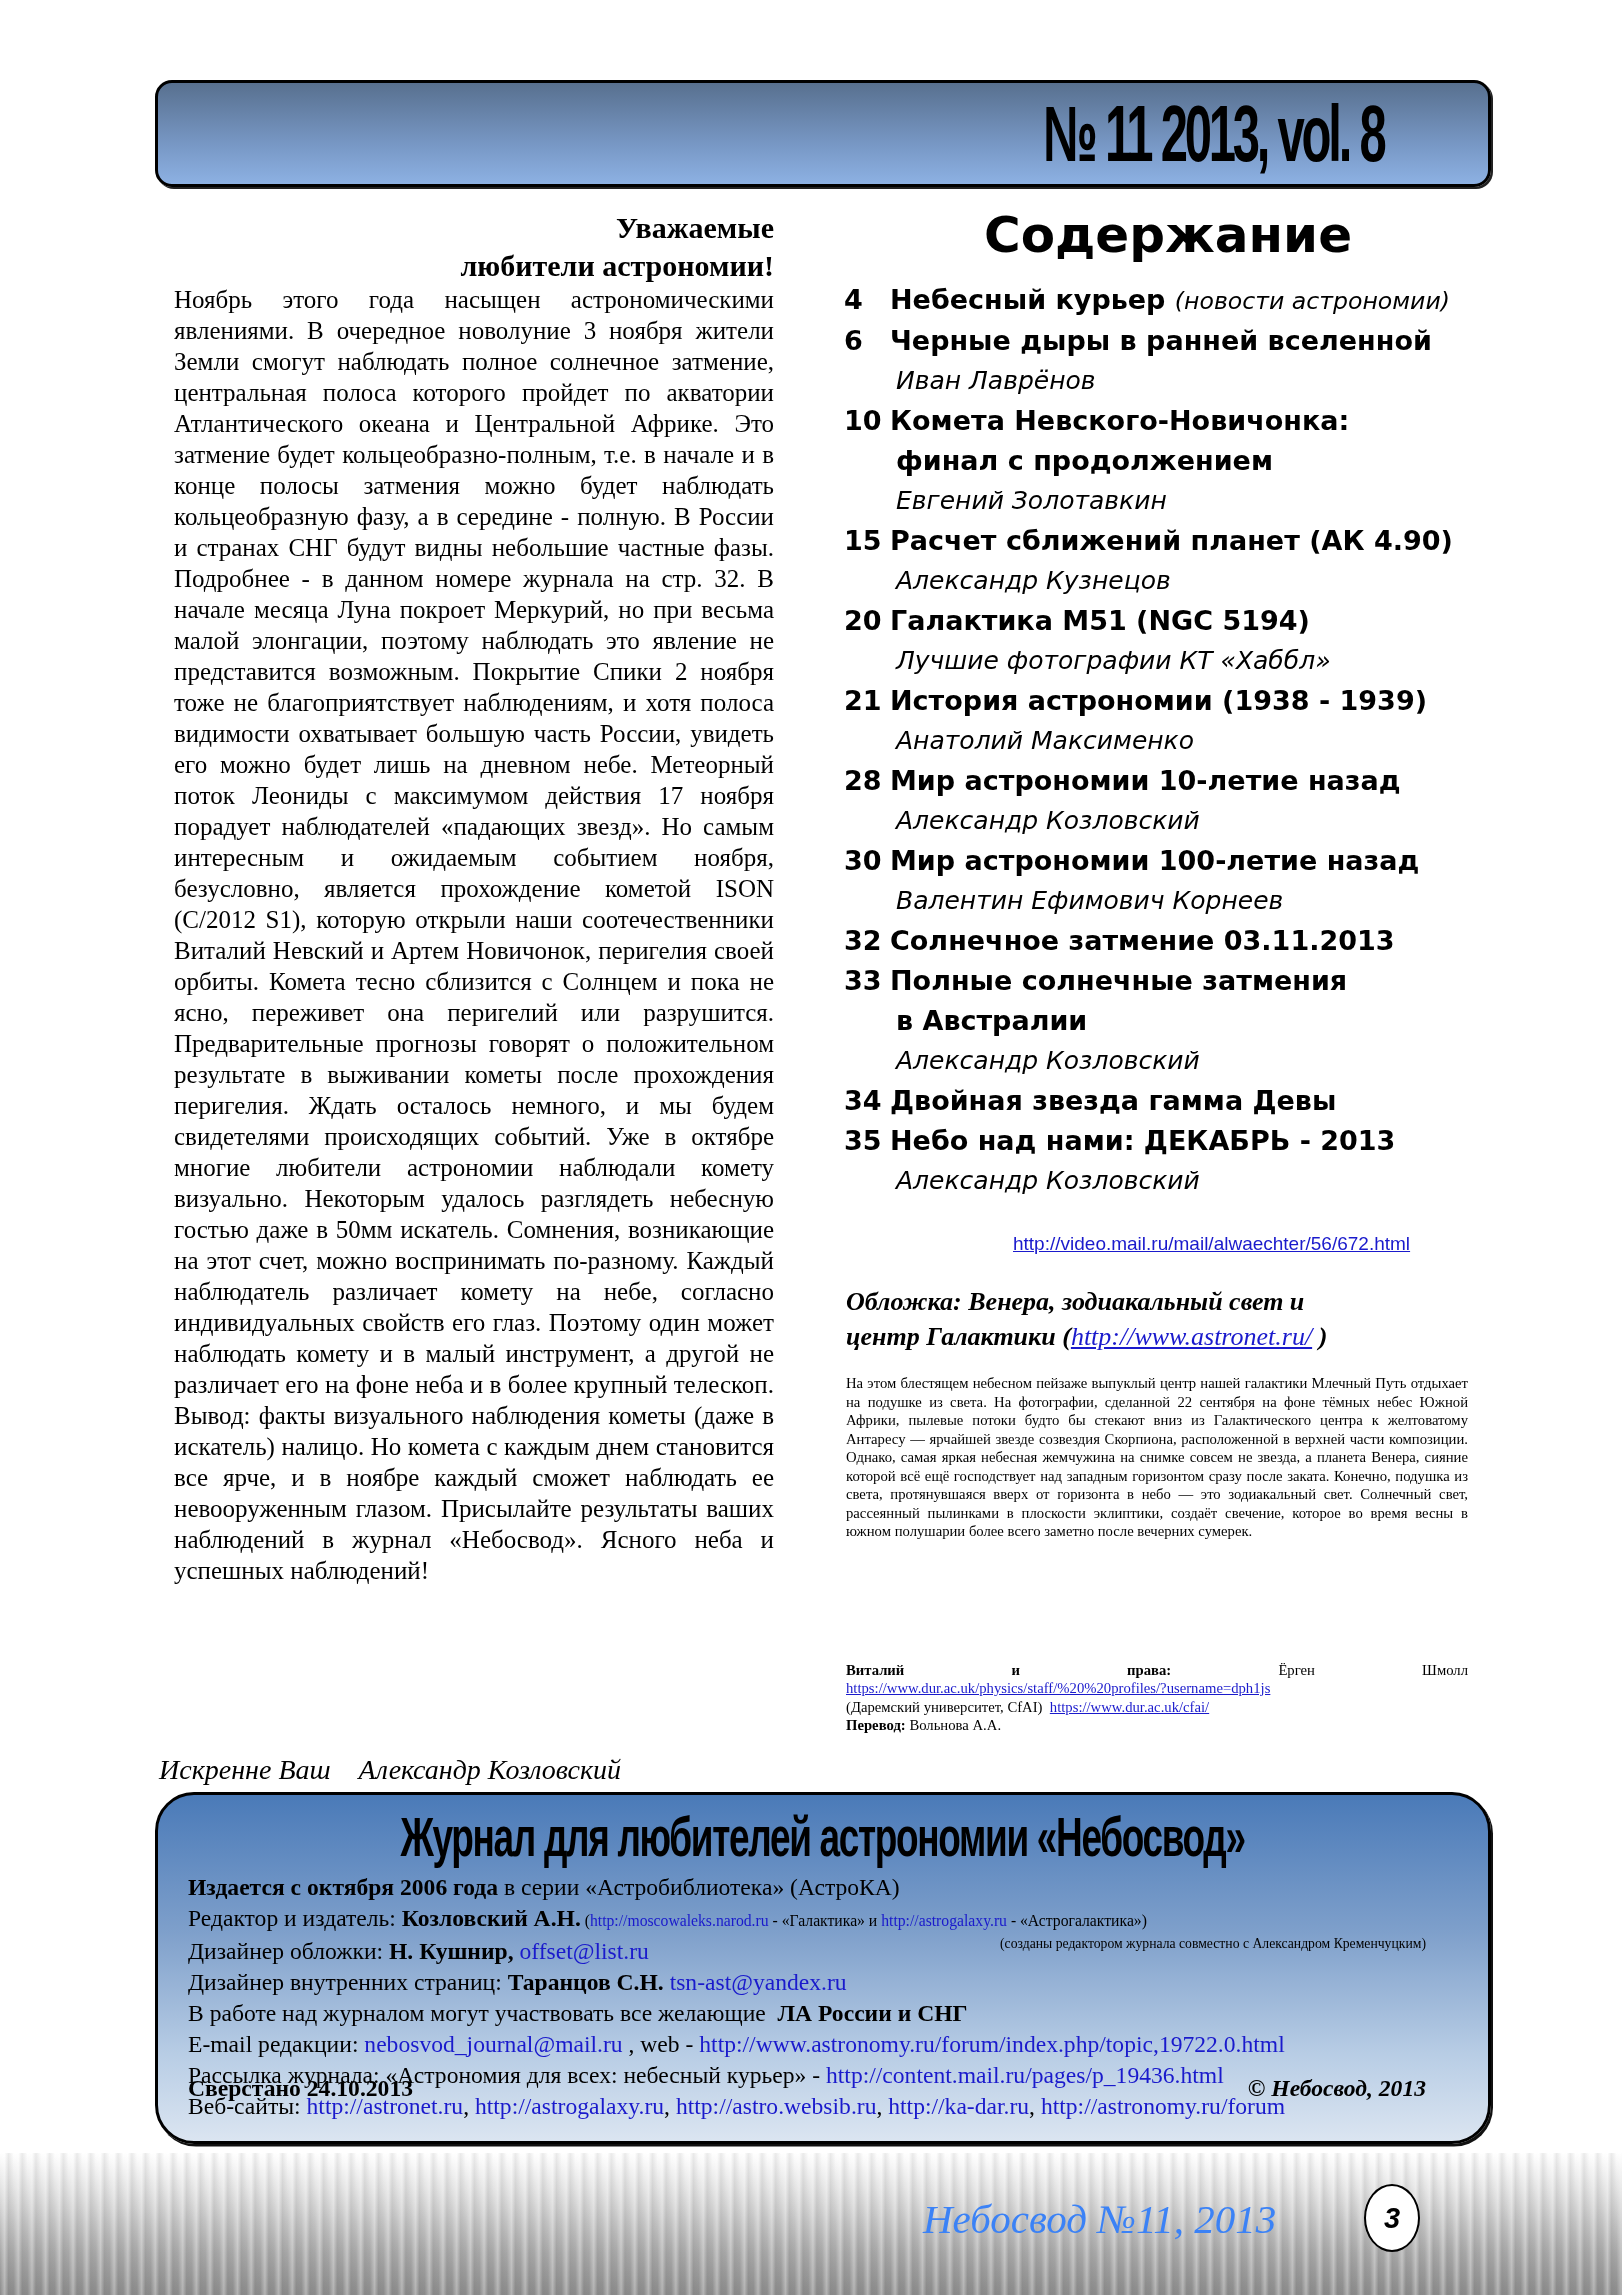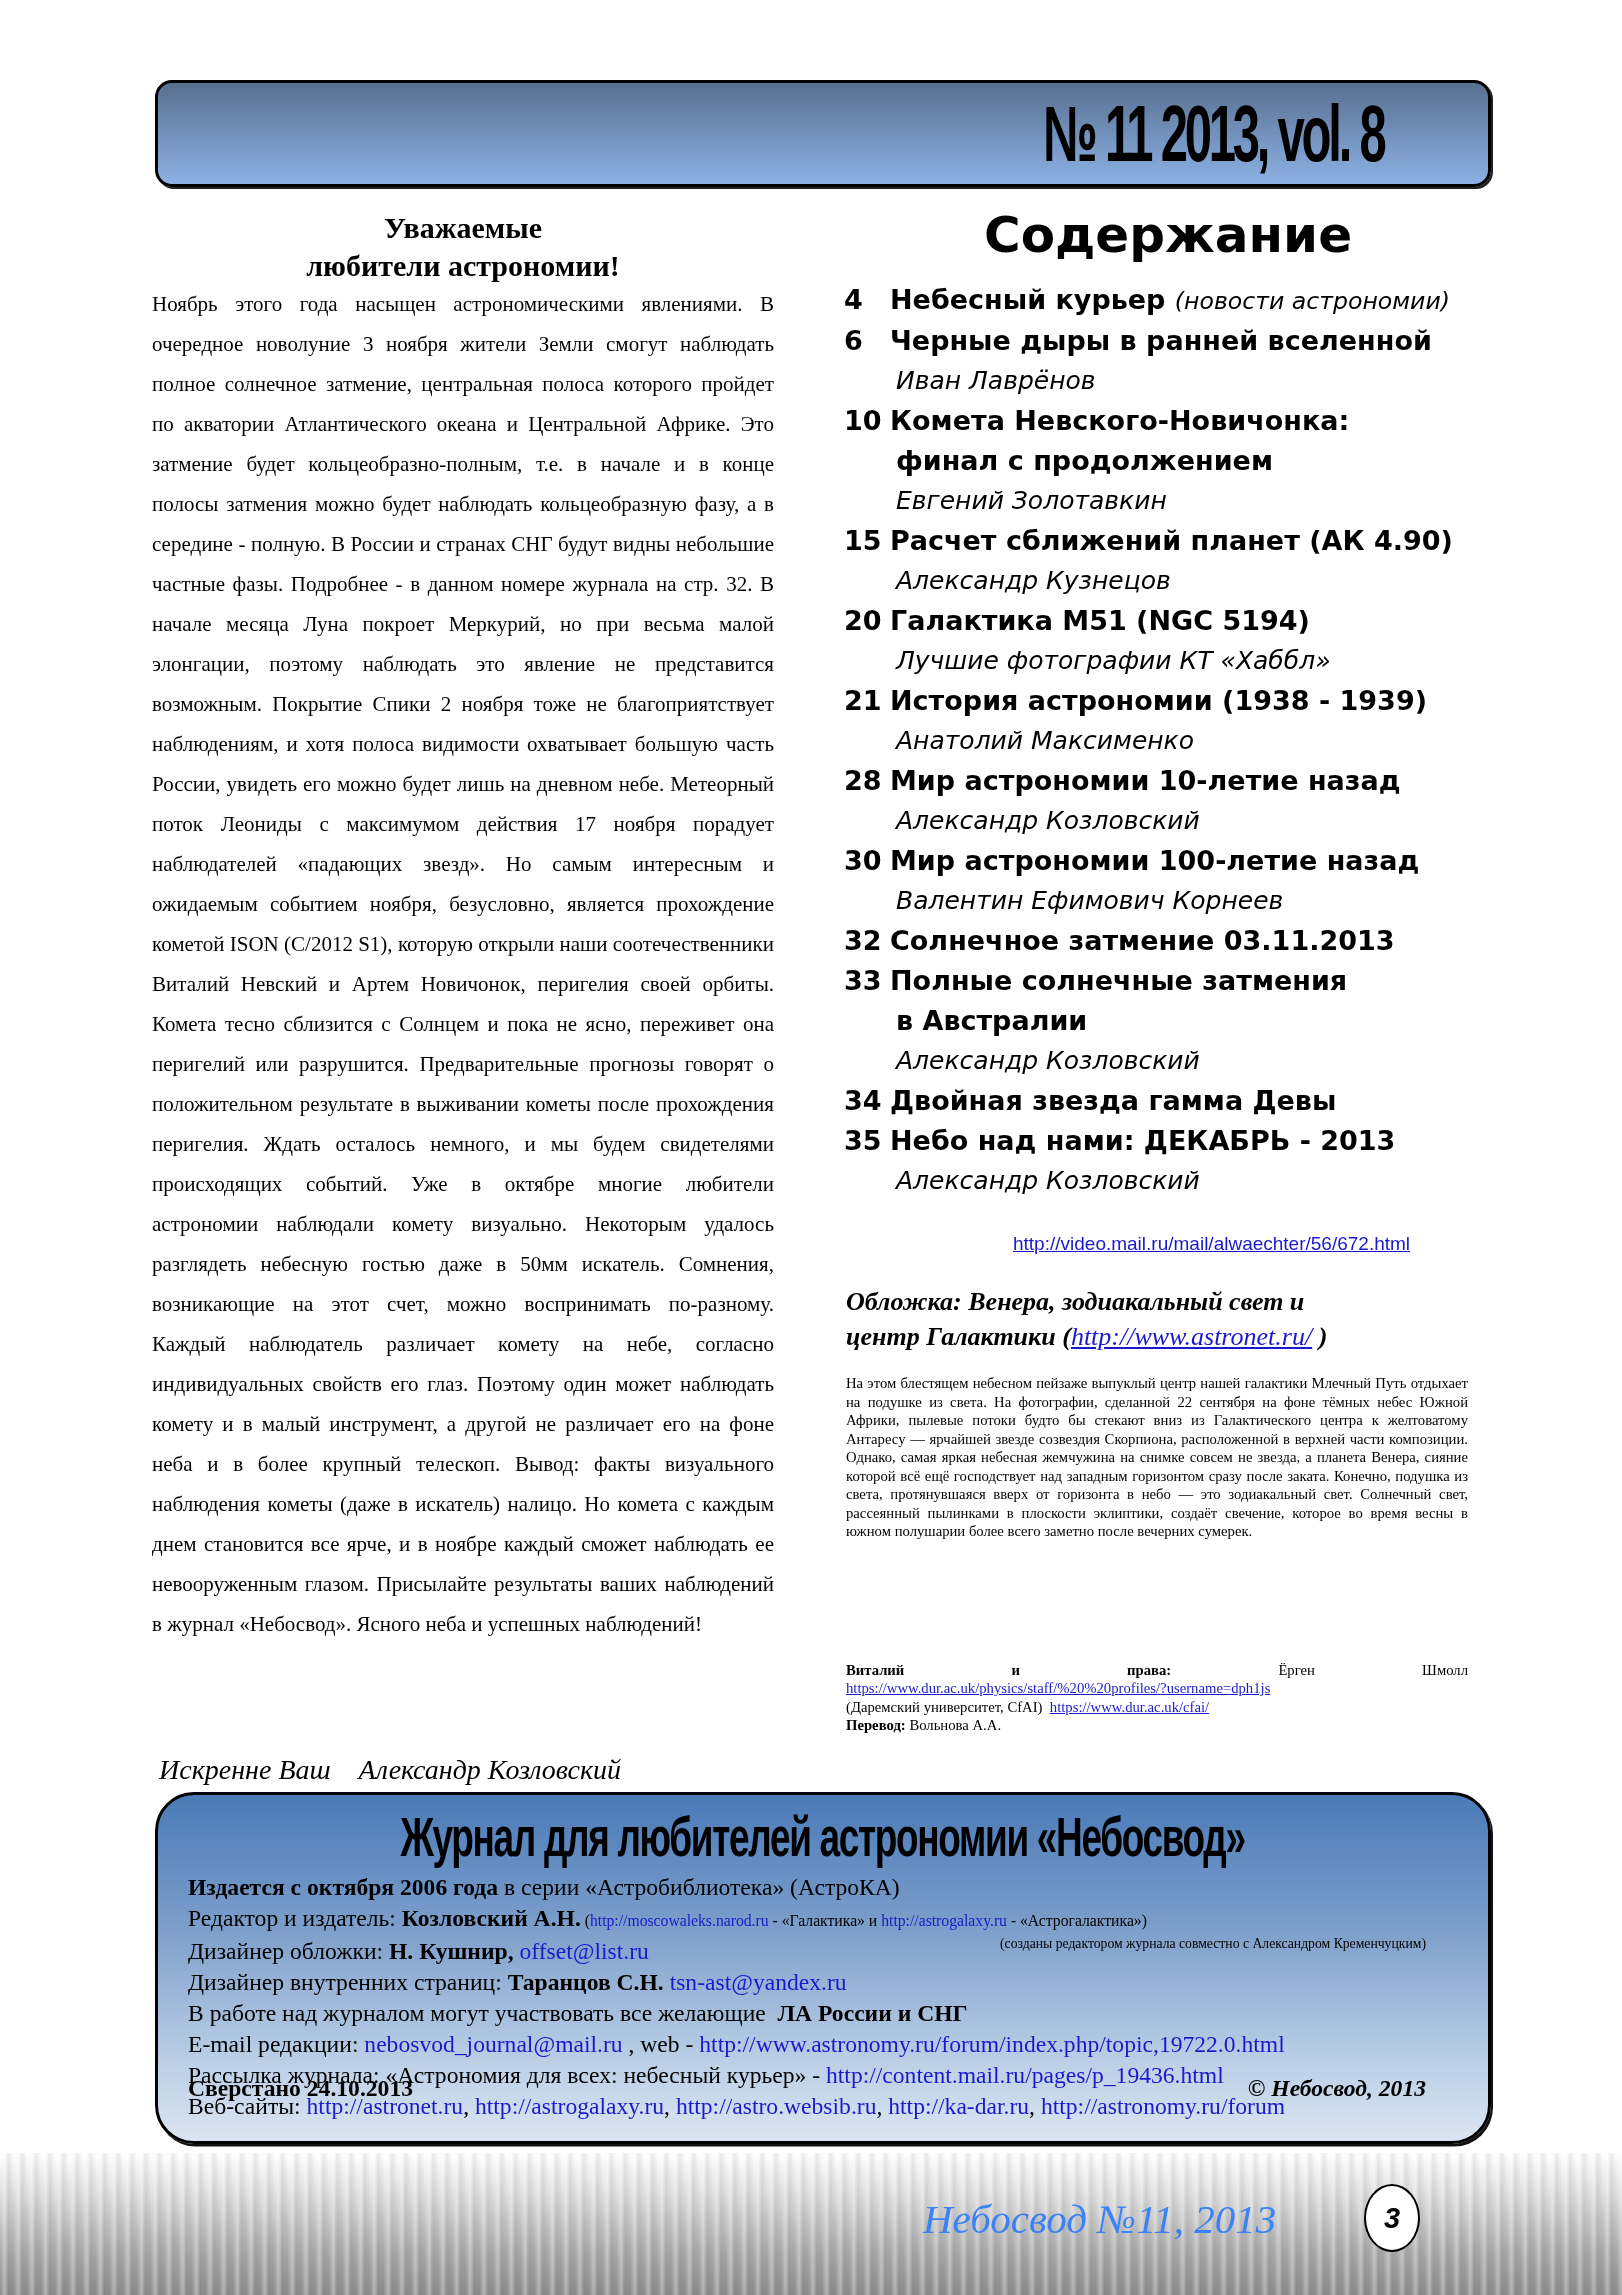--- a/index.html
+++ b/index.html
@@ -10,22 +10,22 @@
     background:
       repeating-linear-gradient(90deg, rgba(255,255,255,0.0) 0px, rgba(255,255,255,0.35) 4.6px, rgba(120,120,120,0.15) 8.5px, rgba(255,255,255,0.0) 13.7px),
       linear-gradient(180deg, #ffffff 0%, #dcdcdc 30%, #a8a8a8 70%, #8a8a8a 100%); }
 
   #header-banner { position:absolute; left:155px; top:80px; width:1336px; height:107px; border:3.3px solid #000; border-radius:17px;
     background:linear-gradient(180deg, #58708f 0%, #7797c4 60%, #8db1e3 100%); box-sizing:border-box;
     display:flex; align-items:center; justify-content:flex-end; box-shadow:2px 2px 0 #222; }
   #issue-title { font-family:"Liberation Sans", sans-serif; font-weight:bold; font-size:79px; letter-spacing:-5.2px; transform:scaleX(0.62); transform-origin:center; white-space:nowrap; }
 
   #editorial { position:absolute; left:152px; top:209px; width:622px; }
-  #editorial-heading { text-align:center; font-weight:bold; font-size:30px; line-height:38px; }
-  #editorial-body { font-size:21px; line-height:40px; text-align:justify; margin-top:-1.3px; }
+  #editorial-heading { text-align:right; font-weight:bold; font-size:30px; line-height:38px; }
+  #editorial-body { font-size:25px; line-height:31px; text-align:justify; margin-top:-1.3px;margin-left:22px; }
   #editorial-sign { position:absolute; left:159px; top:1754px; font-style:italic; font-size:28px; white-space:pre; }
 
   #toc { position:absolute; left:844px; top:203px; width:648px; font-family:"DejaVu Sans", sans-serif; }
   #toc-title { text-align:center; font-weight:bold; font-size:50px; line-height:65px; margin-bottom:11.8px; }
   .toc-line { font-weight:bold; font-size:27px; line-height:40px; white-space:nowrap; }
   .toc-sub { font-style:italic; font-size:25px; line-height:40px; white-space:nowrap; padding-left:52px; }
   .toc-note { font-weight:normal; font-style:italic; font-size:23.6px; }
   .toc-num { display:inline-block; width:46px; }
   .toc-indent { padding-left:52px; }
   #video-link { position:absolute; left:1013px; top:1225px; font-family:"Liberation Sans", sans-serif; font-size:19px; }

